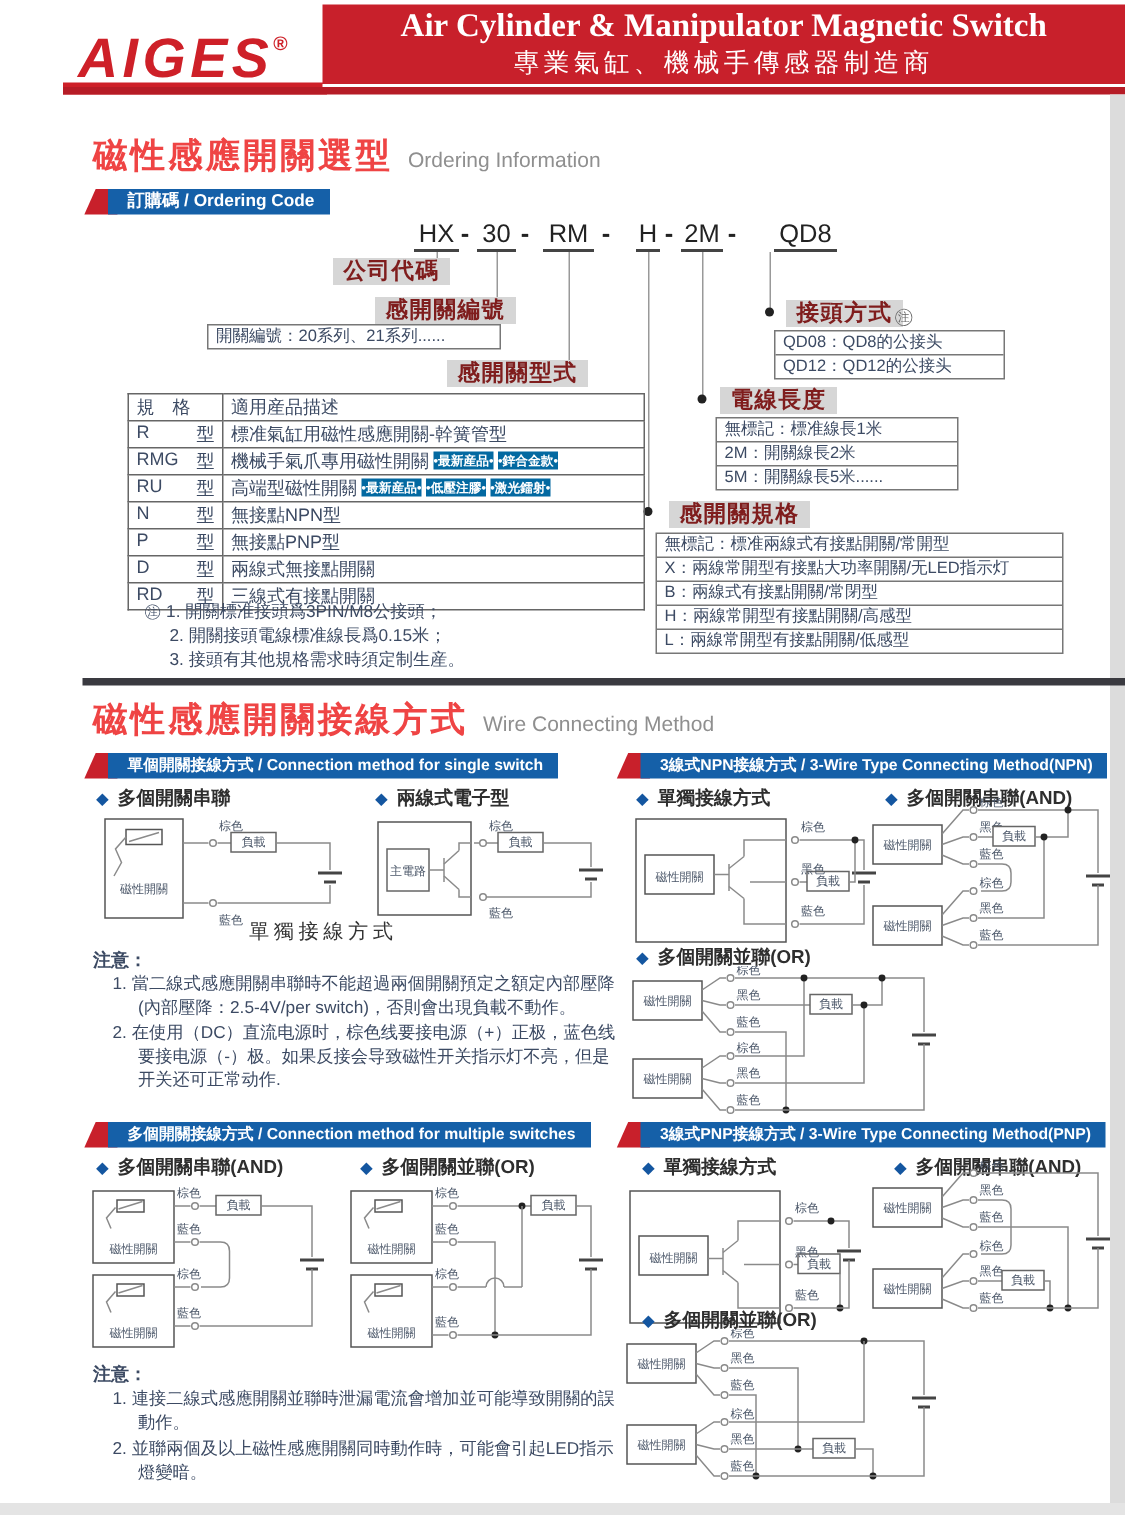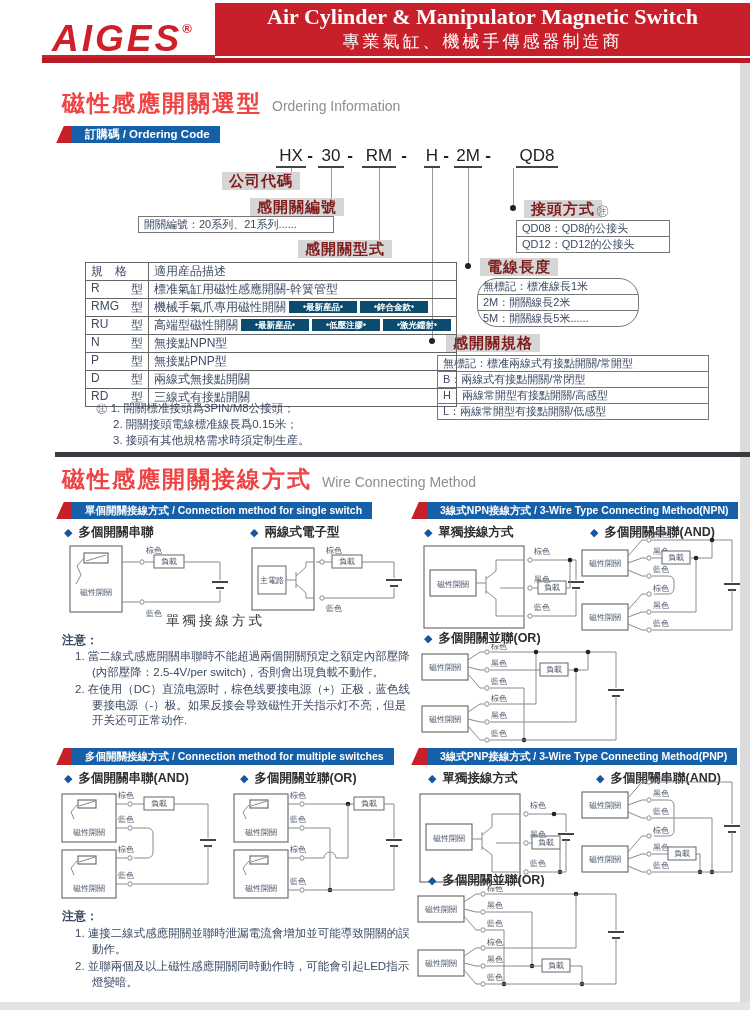--- a/index.html
+++ b/index.html
@@ -40,22 +40,22 @@
   .obox{position:absolute;border:1px solid #777;background:#fff;}
   .obox div{font-size:11px;color:#3c4a63;line-height:15px;height:15px;padding:0 5px;
             border-bottom:1px solid #777;white-space:nowrap;}
   .obox div:last-child{border-bottom:none;}
   
   .ttable{position:absolute;left:85px;top:262px;border-collapse:collapse;}
   .ttable td{border:1px solid #666;font-size:12px;color:#3c4a63;padding:0 5px;height:15px;white-space:nowrap;}
   .ttable .c1{width:52px;}
   .ttable .c1 .in{display:flex;justify-content:space-between;}
   .ttable .c2{width:270px;}
-  .badge{display:inline-block;background:#0c4a6e;color:#fff;font-size:8.5px;font-weight:bold;
-         line-height:12px;padding:0 14px;margin-left:3px;vertical-align:1px;}
+  .badge{display:inline-block;background:#0369a1;color:#fff;font-size:8.5px;font-weight:bold;
+         line-height:12px;padding:0 0;margin-left:3px;vertical-align:1px;}
   .notes1{position:absolute;left:96px;top:400px;font-size:11.5px;color:#3c4a63;line-height:16px;}
   .notes1 .ind{padding-left:17px;}
   .divider{position:absolute;left:55px;top:452px;width:695px;height:5px;background:#3a3a40;}
   
   .dtitle{position:absolute;font-size:12.5px;font-weight:bold;color:#2e2e2e;white-space:nowrap;}
   .dtitle .dia{color:#1456a0;font-size:11px;margin-right:6px;}
   .caption{position:absolute;font-size:13.5px;color:#333;letter-spacing:3px;}
   .ntitle{position:absolute;font-size:12px;color:#3c4a63;font-weight:bold;}
   .nitems{position:absolute;font-size:11.5px;color:#3c4a63;line-height:15.5px;}
   .nitems div{padding-left:30px;text-indent:-17px;margin-bottom:2px;}
@@ -126,29 +126,30 @@
   <div class="glabel" style="left:298px;top:240px;">感開關型式</div>
 
   <div class="glabel" style="left:524px;top:200px;">接頭方式</div>
   <div class="notemark" style="left:596px;top:202px;">㊟</div>
   <div class="obox" style="left:516px;top:220px;width:152px;">
     <div>QD08：QD8的公接头</div>
     <div>QD12：QD12的公接头</div>
   </div>
 
   <div class="glabel" style="left:480px;top:258px;">電線長度</div>
-  <div class="obox" style="left:477px;top:278px;width:160px;border-radius:20px;">
+  <div class="obox" style="left:477px;top:278px;width:160px;">
     <div>無標記：標准線長1米</div>
     <div>2M：開關線長2米</div>
     <div>5M：開關線長5米......</div>
   </div>
 
   <div class="glabel" style="left:446px;top:334px;">感開關規格</div>
   <div class="obox" style="left:437px;top:355px;width:270px;">
     <div>無標記：標准兩線式有接點開關/常開型</div>
+    <div>X：兩線常開型有接點大功率開關/无LED指示灯</div>
     <div>B：兩線式有接點開關/常閉型</div>
     <div>H：兩線常開型有接點開關/高感型</div>
     <div>L：兩線常開型有接點開關/低感型</div>
   </div>
 
   <table class="ttable">
     <tbody>
         <tr>
       <td class="c1">規　格</td>
       <td class="c2">適用産品描述</td>

